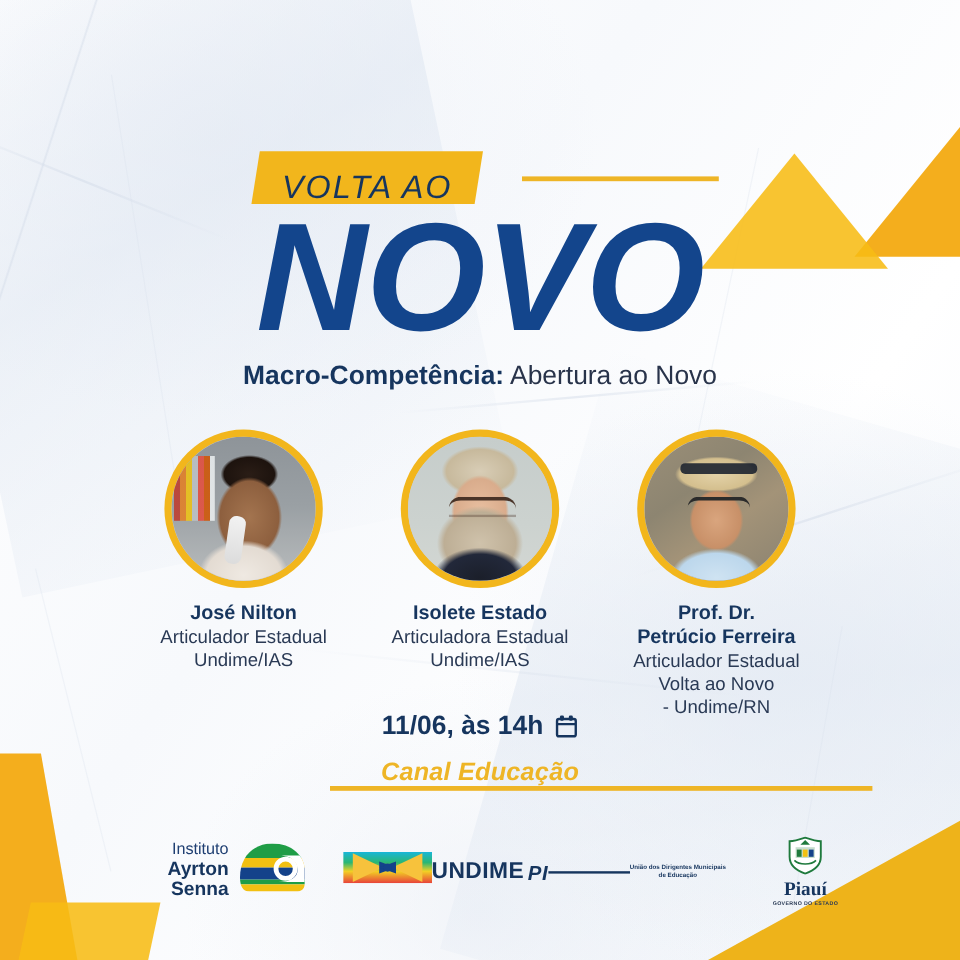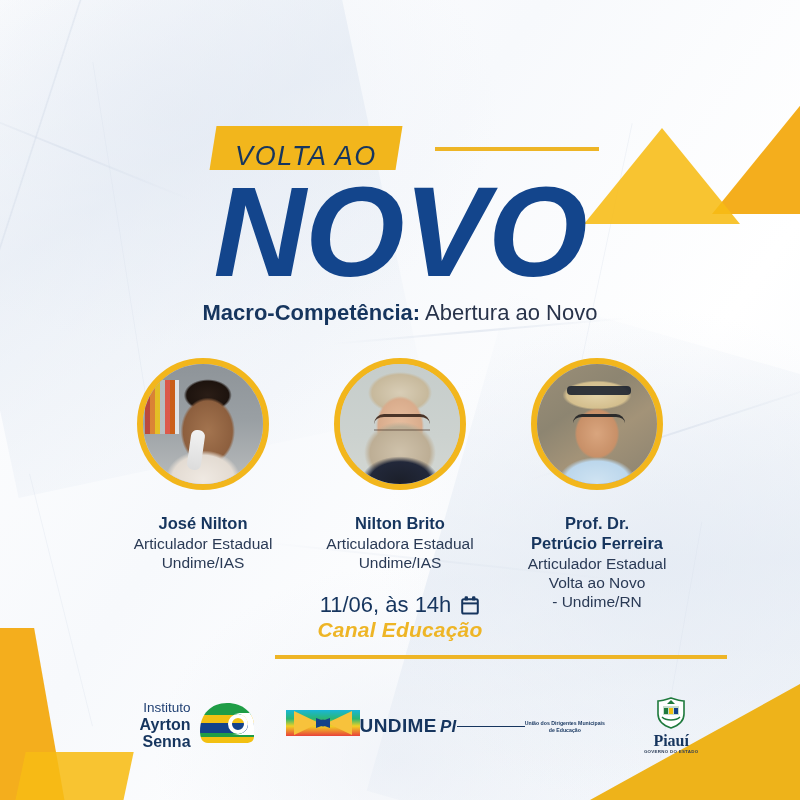--- a/index.html
+++ b/index.html
@@ -222,21 +222,21 @@
   }
   .ph3::after {
     content: "";
     position: absolute;
     left: 36px; top: 50px; width: 52px; height: 12px;
     border-top: 3px solid #2b2b2b;
     border-radius: 9px 9px 0 0;
   }
 
   .sp-name {
-    margin-top: 23px;
+    margin-top: 11px;
     font-size: 16.5px;
     font-weight: 700;
     color: #16355e;
     line-height: 1.22;
     white-space: pre-line;
   }
   .sp-role {
     margin-top: 1px;
     font-size: 15.5px;
     color: #2a3a55;
@@ -247,31 +247,31 @@
   
   .datebox {
     position: absolute;
     top: 592px;
     left: 0;
     width: 800px;
     text-align: center;
   }
   .date-line {
     font-size: 22px;
-    font-weight: 400;
+    font-weight: 700;
     color: #16355e;
     white-space: nowrap;
     display: flex;
     align-items: center;
     justify-content: center;
     gap: 9px;
   }
   .cal-ico { display: inline-block; line-height: 0; }
   .channel {
-    margin-top: 0;
+    margin-top: 14px;
     font-size: 21px;
     font-weight: 700;
     font-style: italic;
     color: #eeb526;
     letter-spacing: .2px;
   }
 
   .divider {
     position: absolute;
     top: 655px;
@@ -380,21 +380,21 @@
         </div>
       <div class="sp-name">José Nilton</div>
       <div class="sp-role">Articulador Estadual
 Undime/IAS</div>
     </div>
 
     <div class="speaker">
       <div class="avatar">
           <div class="ph ph2"></div>
         </div>
-      <div class="sp-name">Nilton Brito</div>
+      <div class="sp-name">Isolete Estado</div>
       <div class="sp-role">Articuladora Estadual
 Undime/IAS</div>
     </div>
 
     <div class="speaker">
       <div class="avatar">
           <div class="ph ph3"></div>
         </div>
       <div class="sp-name">Prof. Dr.
 Petrúcio Ferreira</div>

